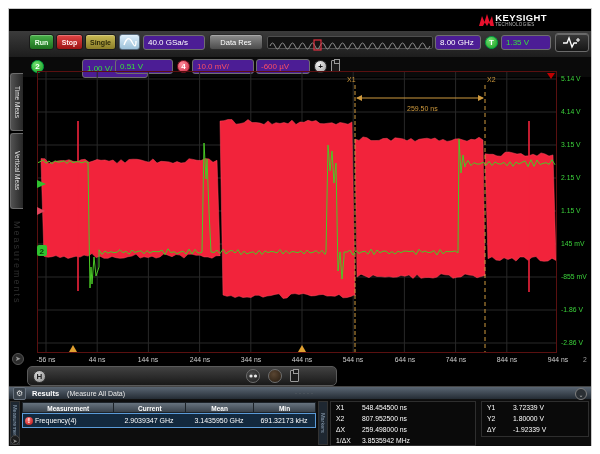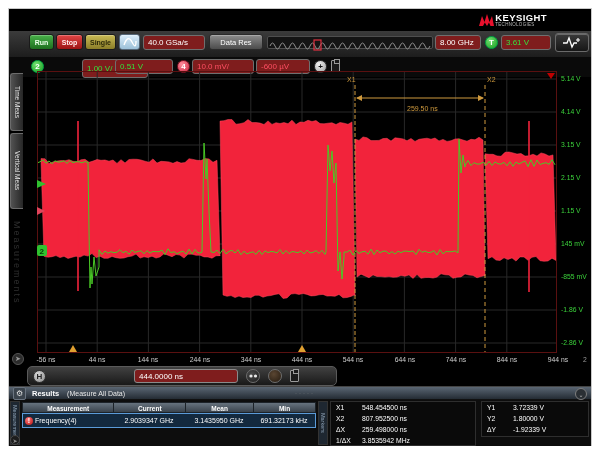--- a/index.html
+++ b/index.html
@@ -9,21 +9,21 @@
   .flex{display:flex;align-items:center;}
   .ctr{display:flex;align-items:center;justify-content:center;}
   
   .toolbar-bg{left:0;top:22px;width:582px;height:26px;background:linear-gradient(#3b3b3b,#1d1d1d);}
   .btn{border-radius:3px;border:1px solid #1a1a1a;font-size:7px;font-weight:bold;box-shadow:inset 0 1px 0 rgba(255,255,255,.25);}
   .btn-run{background:linear-gradient(#49b24a,#1d6f1e);color:#eaffea;}
   .btn-stop{background:linear-gradient(#e24646,#9c1414);color:#ffecec;}
   .btn-single{background:linear-gradient(#c9bb55,#8a7d28);color:#2d2a08;}
   .btn-gray{background:linear-gradient(#8d8d8d,#4c4c4c);color:#fff;border:1px solid #2a2a2a;}
   .btn-snap{background:linear-gradient(#dceefb,#9cc0d8);border:1px solid #567;}
-  .vbox{background:#7f1d1d;border:1px solid #6f6f6f;border-radius:3px;font-size:8px;color:#fff;padding:0 4px;}
+  .vbox{background:#4c1d95;border:1px solid #6f6f6f;border-radius:3px;font-size:8px;color:#fff;padding:0 4px;}
   .green{color:#35e03c;} .pink{color:#ff4f63;}
   .badge{border-radius:50%;font-size:8px;font-weight:bold;color:#fff;}
   .badge-g{background:radial-gradient(circle at 35% 30%,#6fe06f,#1d9c22);border:1px solid #0a4;}
   .badge-p{background:radial-gradient(circle at 35% 30%,#ff8b9b,#c92741);border:1px solid #801525;}
   .logo{right:44px;top:4px;display:flex;gap:0;align-items:center;}
   .logo-name{font-size:9.5px;font-weight:bold;color:#fff;letter-spacing:.4px;line-height:9px;}
   .logo-sub{font-size:4.5px;color:#b9b9b9;letter-spacing:.3px;}
   .preview{background:#141414;border:1px solid #4e4e4e;border-radius:2px;}
   
   .chanbar{left:0;top:48px;width:582px;height:20px;background:#0a0a0a;}
@@ -92,21 +92,21 @@
     <div class="abs vbox flex" style="left:134px;top:26px;width:62px;height:15px;">40.0 GSa/s</div>
     <div class="abs btn btn-gray ctr" style="left:200px;top:25px;width:54px;height:16px;font-weight:normal;font-size:7.5px;">Data Res</div>
     <div class="abs preview" style="left:258px;top:27px;width:166px;height:13px;">
       <svg id="preview-svg" width="164" height="12">
           <path d="M2,7 q2.5,-6 5,0 t5,0 q2.5,-6 5,0 t5,0 q2.5,-6 5,0 t5,0 q2.5,-6 5,0 t5,0 q2.5,-6 5,0 t5,0 q2.5,-6 5,0 t5,0 q2.5,-6 5,0 t5,0 q2.5,-6 5,0 t5,0 q2.5,-6 5,0 t5,0 q2.5,-6 5,0 t5,0 q2.5,-6 5,0 t5,0 q2.5,-6 5,0 t5,0 q2.5,-6 5,0 t5,0 q2.5,-6 5,0 t5,0 q2.5,-6 5,0 t5,0 q2.5,-6 5,0 t5,0" stroke="#8f8f8f" stroke-width="1" fill="none"></path>
           <rect x="46" y="1" width="7" height="10" fill="none" stroke="#e03040" stroke-width="1.2"></rect>
         </svg>
     </div>
     <div class="abs vbox flex" style="left:426px;top:26px;width:46px;height:15px;">8.00 GHz</div>
     <div class="abs badge badge-g ctr" style="left:476px;top:27px;width:13px;height:13px;">T</div>
-    <div class="abs vbox flex green" style="left:492px;top:26px;width:50px;height:15px;">3.61 V</div>
+    <div class="abs vbox flex green" style="left:492px;top:26px;width:50px;height:15px;">1.35 V</div>
     <div class="abs btn ctr" style="left:546px;top:24px;width:34px;height:19px;background:linear-gradient(#3a3a3a,#161616);border:1px solid #6a6a6a;">
       <svg width="20" height="13" viewBox="0 0 20 13">
         <path d="M1,7 L5,7 L7,2 L10,11 L12,7 L15,7" fill="none" stroke="#fff" stroke-width="1.3"></path>
         <path d="M16,2 L16,6 M14,4 L18,4" stroke="#fff" stroke-width="1.1"></path>
       </svg>
     </div>
 
     <div class="abs chanbar"></div>
     <div class="abs badge badge-g ctr" style="left:22px;top:51px;width:13px;height:13px;">2</div>
     <div class="abs vbox flex green" style="left:27px;top:50px;width:66px;height:19px;margin-left:46px;">1.00 V/</div>
@@ -187,21 +187,20 @@
     <div class="abs xlab" style="left:273px;top:347px;">444 ns</div>
     <div class="abs xlab" style="left:324px;top:347px;">544 ns</div>
     <div class="abs xlab" style="left:376px;top:347px;">644 ns</div>
     <div class="abs xlab" style="left:427px;top:347px;">744 ns</div>
     <div class="abs xlab" style="left:478px;top:347px;">844 ns</div>
     <div class="abs xlab" style="left:529px;top:347px;">944 ns</div>
     <div class="abs xextra" style="left:574px;top:347px;">2</div>
 
     <div class="abs hbar">
       <div class="abs hbadge ctr" style="left:5px;top:3px;width:13px;height:13px;">H</div>
-      <div class="abs vbox flex" style="left:106px;top:2px;width:104px;height:14px;border-color:#8a8a8a;">444.0000 ns</div>
       <div class="abs knob ctr" style="left:218px;top:2px;width:14px;height:14px;">
         <svg width="10" height="8" viewBox="0 0 10 8">
             <circle cx="3" cy="4" r="1.6" fill="#e8e8e8"></circle>
             <circle cx="7.5" cy="4" r="1.6" fill="#e8e8e8"></circle>
           </svg>
       </div>
       <div class="abs knob knob2" style="left:240px;top:2px;width:14px;height:14px;"></div>
       <div class="abs clip" style="left:262px;top:3px;"></div>
     </div>
 

